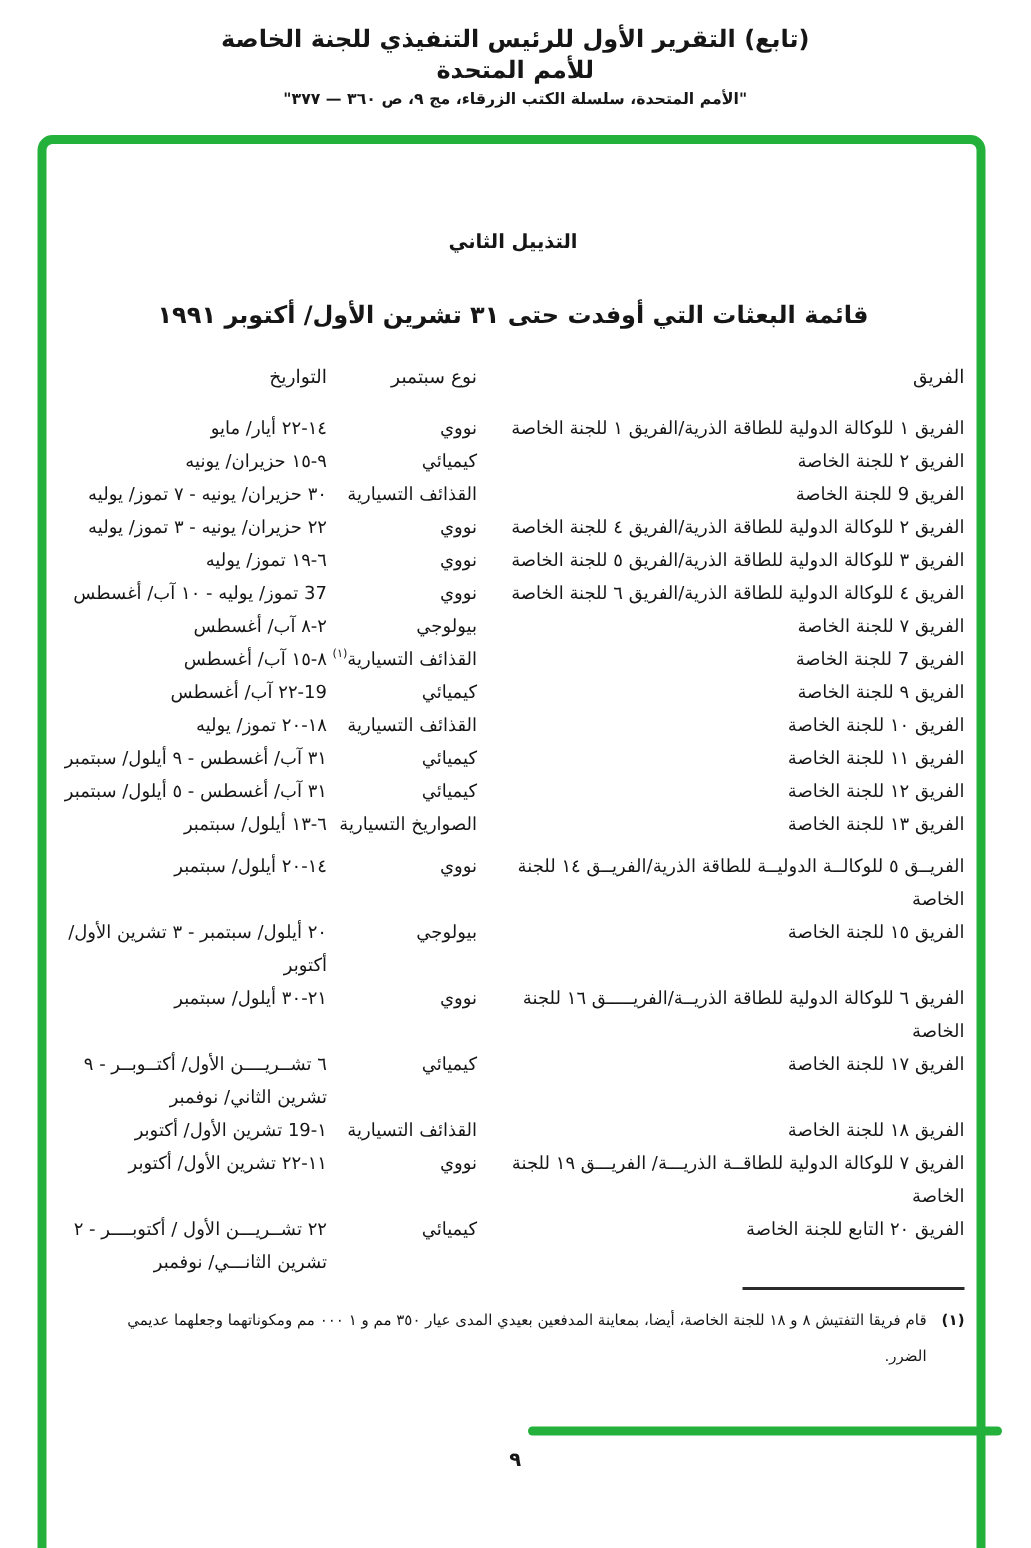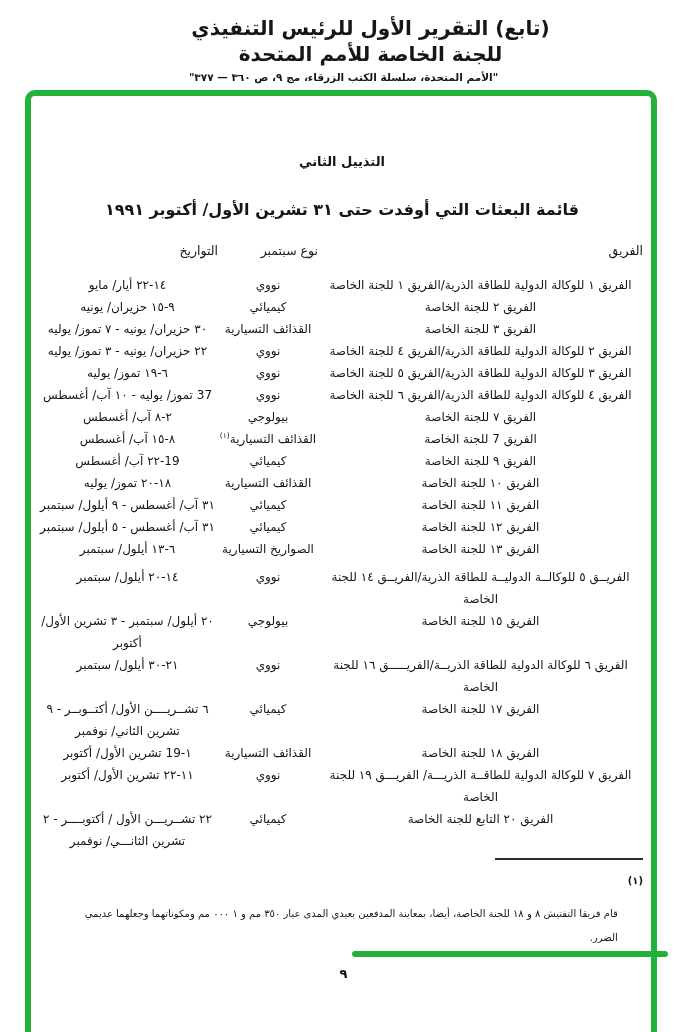--- a/index.html
+++ b/index.html
@@ -7,22 +7,22 @@
   body{
     position:relative;
     width:687px;height:1032px;
     background:#ffffff;
     font-family:"DejaVu Sans", sans-serif;
     color:var(--ink);
     overflow:hidden;
   }
   .doc-header{padding-top:15px;text-align:center;}
   .doc-title{
-    font-size:20px;font-weight:bold;line-height:1.32;
-    max-width:402px;margin:0 auto;position:relative;left:27px;
+    font-size:16px;font-weight:bold;line-height:1.32;
+    max-width:402px;margin:0 auto;position:relative;left:0;
   }
   .doc-source{margin-top:3px;font-size:10.5px;font-weight:bold;}
   .annotation-box{
     position:absolute;left:25px;top:90px;width:632px;height:1014px;
     box-sizing:border-box;border:6px solid var(--accent);border-radius:10px;
     background:#fff;
   }
   .stray-line{
     position:absolute;left:352px;top:951px;width:316px;height:6px;
     background:var(--accent);border-radius:3px;
@@ -32,33 +32,33 @@
   .appendix-subtitle{margin-top:31px;text-align:center;font-size:16px;font-weight:bold;}
   table.inspections{
     direction:rtl;border-collapse:collapse;table-layout:fixed;
     width:606px;margin:24px auto 0;
   }
   th{
     font-size:12.5px;font-weight:normal;text-align:right;
     padding:0 0 16px 0;vertical-align:top;
   }
   td{
-    font-size:12px;line-height:22px;text-align:center;
+    font-size:12px;line-height:22px;text-align:right;
     vertical-align:top;padding:0;
   }
   tr.gap td{padding-top:6px;}
   td sup{font-size:7.5px;line-height:0;}
   .footnote-area{direction:rtl;margin-top:6px;}
   .footnote-sep{
     width:148px;height:2px;background:#2b2b2b;
     margin:0 0 9px auto;margin-right:0;
   }
   .footnote{display:flex;direction:rtl;gap:10px;font-size:10px;line-height:24px;}
   .footnote-marker{flex:0 0 auto;font-weight:bold;}
-  .footnote-text{width:552px;text-align:right;margin-top:33px;}
+  .footnote-text{width:552px;text-align:right;}
   .page-number{
     position:absolute;top:966px;left:0;width:100%;
     text-align:center;font-size:13px;font-weight:bold;
   }
 </style>
 </head>
 <body dir="rtl">
 
 <div class="doc-header">
   <div class="doc-title">(تابع) التقرير الأول للرئيس التنفيذي للجنة الخاصة للأمم المتحدة</div>
@@ -88,21 +88,21 @@
             <td>الفريق ١ للوكالة الدولية للطاقة الذرية/الفريق ١ للجنة الخاصة</td>
             <td>نووي</td>
             <td>١٤-٢٢ أيار/ مايو</td>
           </tr>
           <tr>
             <td>الفريق ٢ للجنة الخاصة</td>
             <td>كيميائي</td>
             <td>٩-١٥ حزيران/ يونيه</td>
           </tr>
           <tr>
-            <td>الفريق ٣ للجنة الخاصة</td>
+            <td>الفريق 9 للجنة الخاصة</td>
             <td>القذائف التسيارية</td>
             <td>٣٠ حزيران/ يونيه - ٧ تموز/ يوليه</td>
           </tr>
           <tr>
             <td>الفريق ٢ للوكالة الدولية للطاقة الذرية/الفريق ٤ للجنة الخاصة</td>
             <td>نووي</td>
             <td>٢٢ حزيران/ يونيه - ٣ تموز/ يوليه</td>
           </tr>
           <tr>
             <td>الفريق ٣ للوكالة الدولية للطاقة الذرية/الفريق ٥ للجنة الخاصة</td>

